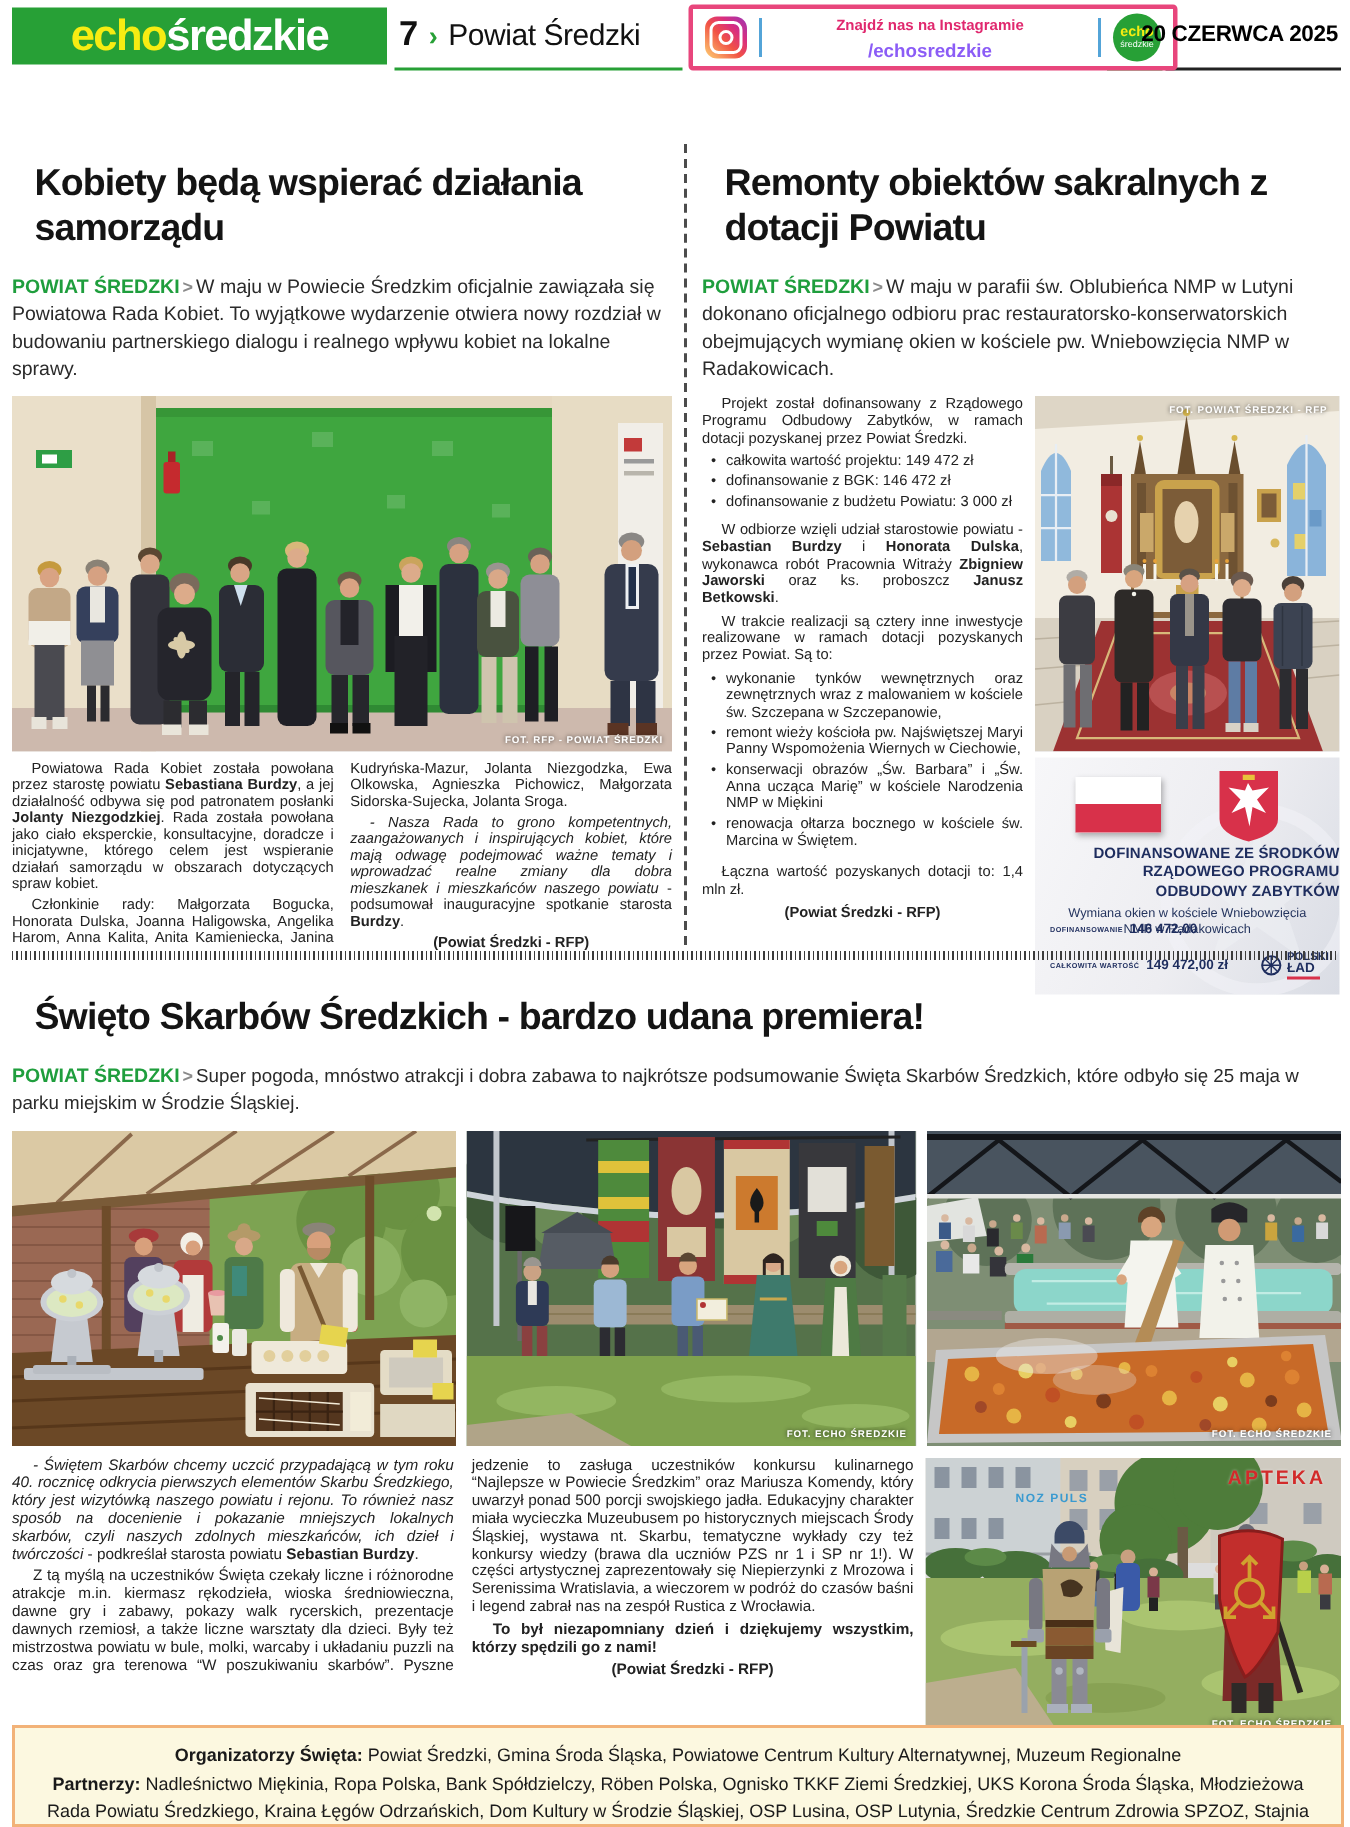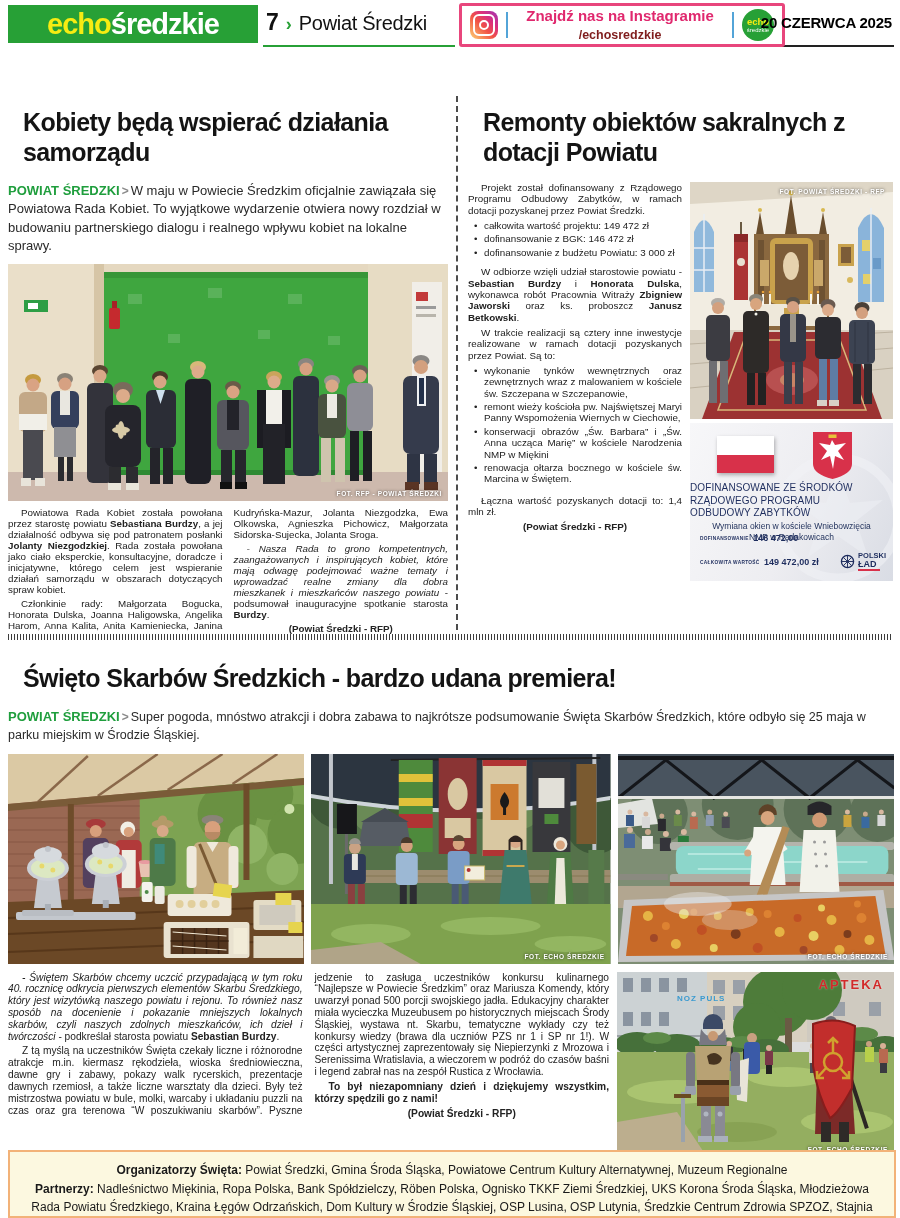--- a/index.html
+++ b/index.html
@@ -20,22 +20,22 @@
   .rule-dark{position:absolute;left:777px;top:45px;width:117px;height:2px;background:#222;}
   .insta-box{position:absolute;left:459px;top:3px;width:304px;height:38px;border:3px solid #e8467c;
              border-radius:3px;display:flex;align-items:center;gap:8px;padding:0 8px;background:#fff;}
   .ig-icon{width:28px;height:28px;border-radius:8px;flex:0 0 auto;
            background:linear-gradient(45deg,#fed373 0%,#f15245 45%,#d92e7f 70%,#9b36b7 100%);
            position:relative;}
   .ig-icon::before{content:"";position:absolute;inset:3px;border:2px solid #fff;border-radius:6px;}
   .ig-icon::after{content:"";position:absolute;left:9px;top:9px;width:6px;height:6px;border:2px solid #fff;border-radius:50%;}
   .ig-div{width:2px;height:26px;background:#53a4d8;flex:0 0 auto;}
   .ig-text{flex:1;text-align:center;line-height:1.15;}
-  .ig-text .l1{color:#e0286e;font-weight:bold;font-size:15px;}
-  .ig-text .l2{color:#7f1d1d;font-weight:bold;font-size:12.5px;}
+  .ig-text .l1{color:#e0286e;font-weight:bold;font-size:10px;}
+  .ig-text .l2{color:#8b5cf6;font-weight:bold;font-size:12.5px;}
   .ig-badge{width:32px;height:32px;border-radius:50%;background:#27a036;flex:0 0 auto;
             display:flex;flex-direction:column;align-items:center;justify-content:center;line-height:1;}
   .ig-badge .b1{color:#f7ec12;font-weight:bold;font-size:9.5px;}
   .ig-badge .b2{color:#fff;font-size:6px;}
   .date{position:absolute;right:8px;top:14px;font-size:15px;font-weight:bold;color:#000000;letter-spacing:-0.2px;}
   
   .article{position:absolute;}
   h1.headline{margin:15px;font-size:25px;line-height:1.2;font-weight:bold;color:#141414;letter-spacing:-0.6px;}
   .lead{margin-top:9px;font-size:13px;line-height:1.42;color:#2a2a2a;}
   .tag{color:#1f9e3d;font-weight:bold;font-size:13px;}
@@ -62,22 +62,22 @@
   .right-text p{margin:0 0 4px 0;text-indent:13px;}
   .right-media{width:203px;}
   
   .banner{position:relative;width:203px;height:158px;margin-top:4px;overflow:hidden;
           background:linear-gradient(115deg,#f7f7f9 0%,#ededf1 55%,#d9dce4 100%);}
   .banner .wm{position:absolute;right:-20px;top:20px;width:150px;height:150px;opacity:.55;}
   .flag{position:absolute;left:27px;top:13px;width:57px;height:37px;box-shadow:1px 2px 4px rgba(0,0,0,.3);}
   .flag .w{height:50%;background:#fff;}
   .flag .r{height:50%;background:#d8314a;}
   .emblem{position:absolute;left:120px;top:7px;width:45px;height:50px;}
-  .bn-title{position:absolute;left:0;right:0;top:59px;text-align:left;color:#1e2d5e;
-            font-weight:normal;font-size:10px;line-height:1.25;letter-spacing:0.1px;}
+  .bn-title{position:absolute;left:0;right:0;top:59px;text-align:right;color:#1e2d5e;
+            font-weight:bold;font-size:10px;line-height:1.25;letter-spacing:0.1px;}
   .bn-sub{position:absolute;left:0;right:0;top:98px;text-align:center;color:#24345e;
           font-size:8.5px;line-height:1.35;}
   .bn-figs{position:absolute;left:10px;bottom:9px;color:#1e2d5e;line-height:1.5;}
   .bn-figs .lbl{font-size:4.8px;font-weight:bold;letter-spacing:0.3px;vertical-align:1px;}
   .bn-figs .val{font-size:9px;font-weight:bold;}
   .bn-lad{position:absolute;right:7px;bottom:10px;display:flex;align-items:center;gap:3px;color:#1e2d5e;}
   .bn-lad .txt{line-height:1.05;font-weight:bold;}
   .bn-lad .p1{font-size:7.5px;display:block;}
   .bn-lad .p2{font-size:9px;display:block;border-bottom:2px solid #d8314a;width:22px;}
   
@@ -241,20 +241,23 @@
       <p><span>Członkinie rady: Małgorzata Bogucka, Honorata Dulska, Joanna Haligowska, Angelika Harom, Anna Kalita, Anita Kamieniecka, Janina Kudryńska-Mazur, Jolanta Niezgodzka, Ewa Olkowska, Agnieszka Pichowicz, Małgorzata Sidorska-Sujecka, Jolanta Sroga.</span></p>
       <p><span class="seg-i">- Nasza Rada to grono kompetentnych, zaangażowanych i inspirujących kobiet, które mają odwagę podejmować ważne tematy i wprowadzać realne zmiany dla dobra mieszkanek i mieszkańców naszego powiatu</span><span> - podsumował inauguracyjne spotkanie starosta </span><span class="seg-b">Burdzy</span><span>.</span></p>
       <p class="byline" style="text-indent:0;">(Powiat Średzki - RFP)</p>
     </div>
   </div>
 
   <div class="vdash"></div>
 
   <div class="article" style="left:468px;top:92px;width:425px;">
     <h1 class="headline">Remonty obiektów sakralnych z dotacji Powiatu</h1>
+    <div class="lead">
+      <span class="tag">POWIAT ŚREDZKI</span><span class="tag-sep">&gt;</span><span>W maju w parafii św. Oblubieńca NMP w Lutyni dokonano oficjalnego odbioru prac restauratorsko-konserwatorskich obejmujących wymianę okien w kościele pw. Wniebowzięcia NMP w Radakowicach.</span>
+    </div>
     <div class="right-body">
       <div class="right-text">
         <p><span>Projekt został dofinansowany z Rządowego Programu Odbudowy Zabytków, w ramach dotacji pozyskanej przez Powiat Średzki.</span></p>
         <ul class="bul">
             <li>całkowita wartość projektu: 149 472 zł</li>
             <li>dofinansowanie z BGK: 146 472 zł</li>
             <li>dofinansowanie z budżetu Powiatu: 3 000 zł</li>
           </ul>
         <p style="margin-top:8px;"><span>W odbiorze wzięli udział starostowie powiatu - </span><span class="seg-b">Sebastian Burdzy</span><span> i </span><span class="seg-b">Honorata Dulska</span><span>, wykonawca robót Pracownia Witraży </span><span class="seg-b">Zbigniew Jaworski</span><span> oraz ks. proboszcz </span><span class="seg-b">Janusz Betkowski</span><span>.</span></p>
         <p><span>W trakcie realizacji są cztery inne inwestycje realizowane w ramach dotacji pozyskanych przez Powiat. Są to:</span></p>

